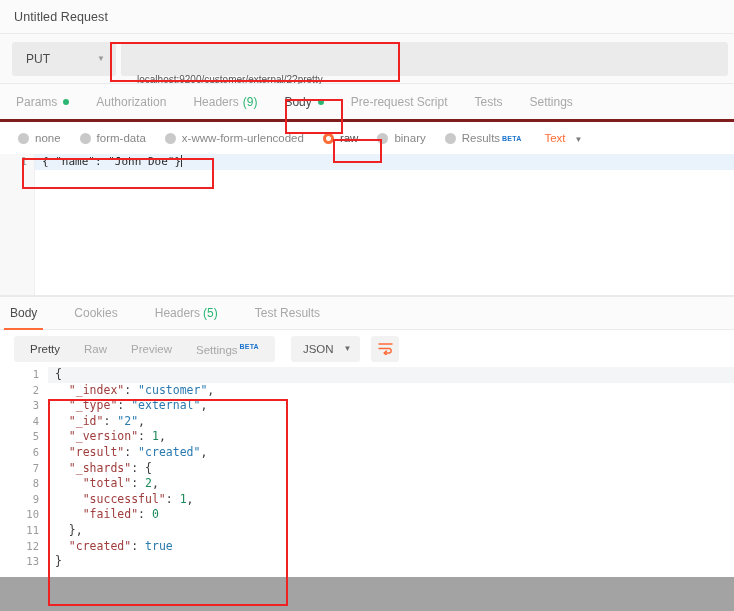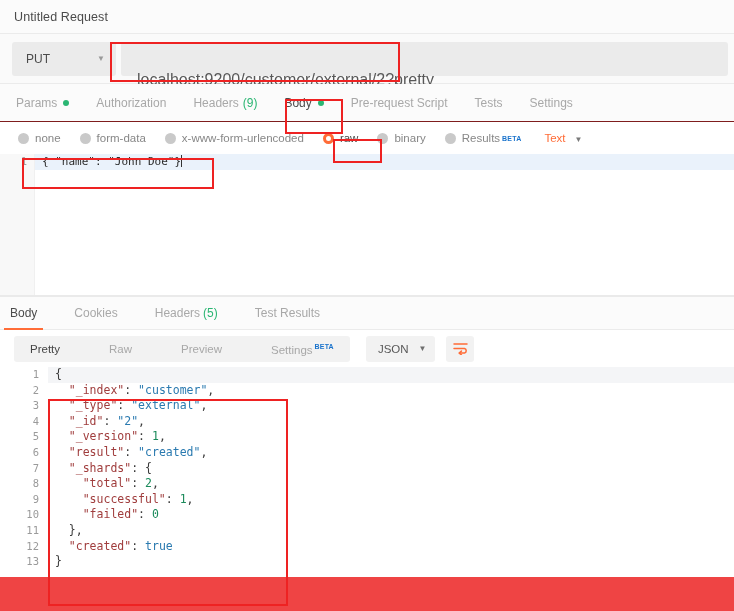--- a/index.html
+++ b/index.html
@@ -2,21 +2,21 @@
 <html><head>
 <meta charset="utf-8">
 <style>
   * { box-sizing: border-box; margin: 0; padding: 0; }
   html, body {
     width: 734px; height: 611px;
     background: #ffffff;
     font-family: "Liberation Sans", sans-serif;
     overflow: hidden;
   }
-  #app { position: relative; width: 734px; height: 611px; background:#ef4444; }
+  #app { position: relative; width: 734px; height: 611px; background:#a3a3a3; }
 
   
   .titlebar {
     height: 34px; background:#fbfbfb;
     display:flex; align-items:center;
     padding-left:14px;
     border-bottom:1px solid #ebebeb;
   }
   .titlebar .req-title { font-size:12.5px; color:#4b4b4b; letter-spacing:.1px; }
 
@@ -34,30 +34,30 @@
     padding:0 11px 0 14px; margin-left:6px;
     font-size:12px; color:#4b4b4b;
   }
   .method-pill .chev { color:#9a9a9a; font-size:8px; line-height:1; }
   .url-wrap {
     flex:1; height:34px; margin-left:5px;
     background:#ebebeb; border-radius:3px;
     display:flex; align-items:center;
   }
   .url-text {
-    font-size:16px; color:#585858;
+    font-size:10px; color:#585858;
     padding-left:16px; white-space:nowrap;margin-top:42px;
   }
 
   
   .reqtabs {
     height:38px; background:#fbfbfb;
     display:flex; align-items:center;
     padding-left:16px; position:relative;
-    border-bottom:1px solid #7f1d1d;
+    border-bottom:3px solid #7f1d1d;
   }
   .rtab {
     font-size:12px; color:#a8a8a8;
     margin-right:27px; display:flex; align-items:center;
     height:38px; white-space:nowrap;
   }
   .rtab.active { color:#4b4b4b; }
   .rtab .dot {
     width:6px; height:6px; border-radius:50%;
     background:#2bb673; margin-left:6px; display:inline-block;
@@ -141,21 +141,21 @@
   .restab .cnt { color:#2bb673; margin-left:3px; }
 
   
   .restoolbar {
     height:37px; background:#fff;
     display:flex; align-items:center;
     padding-left:14px; position:relative;
   }
   .segpill {
     height:26px; background:#f2f2f2; border-radius:3px;
-    display:flex; align-items:center; padding:0 4px;gap:25px;
+    display:flex; align-items:center; padding:0 4px;
   }
   .segpill .seg {
     font-size:11.5px; color:#a8a8a8; padding:0 12px;
     line-height:26px; white-space:nowrap;
   }
   .segpill .seg.active { color:#454545; }
   .json-pill {
     height:26px; background:#f2f2f2; border-radius:3px;
     display:flex; align-items:center; justify-content:space-between;
     padding:0 9px 0 12px; margin-left:16px; min-width:66px;

